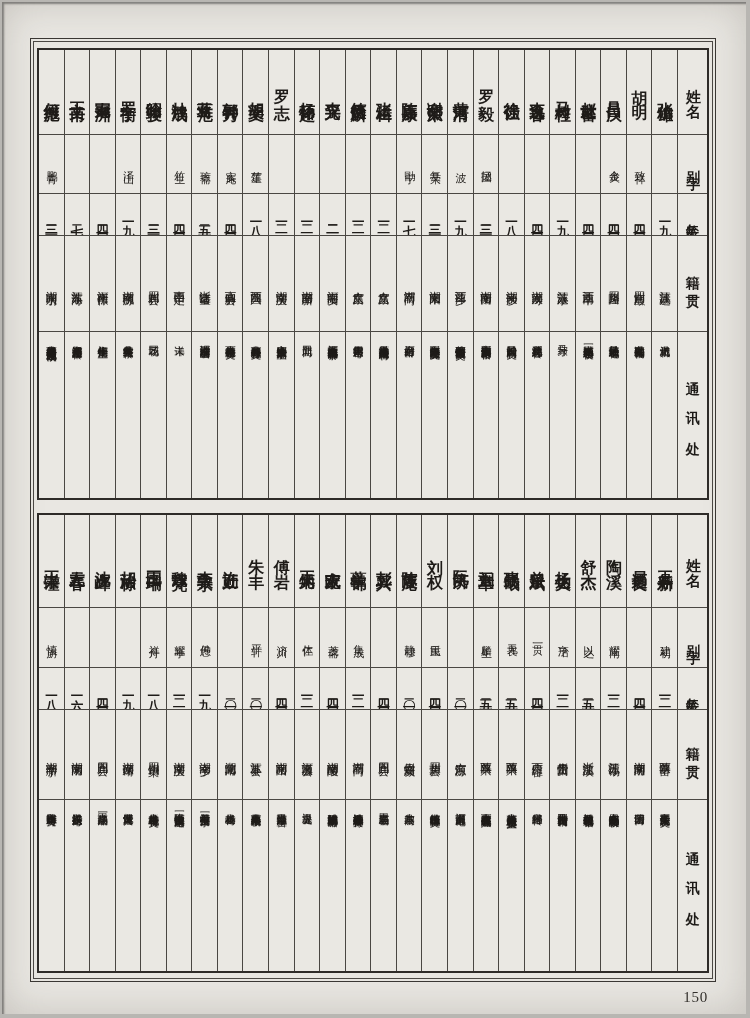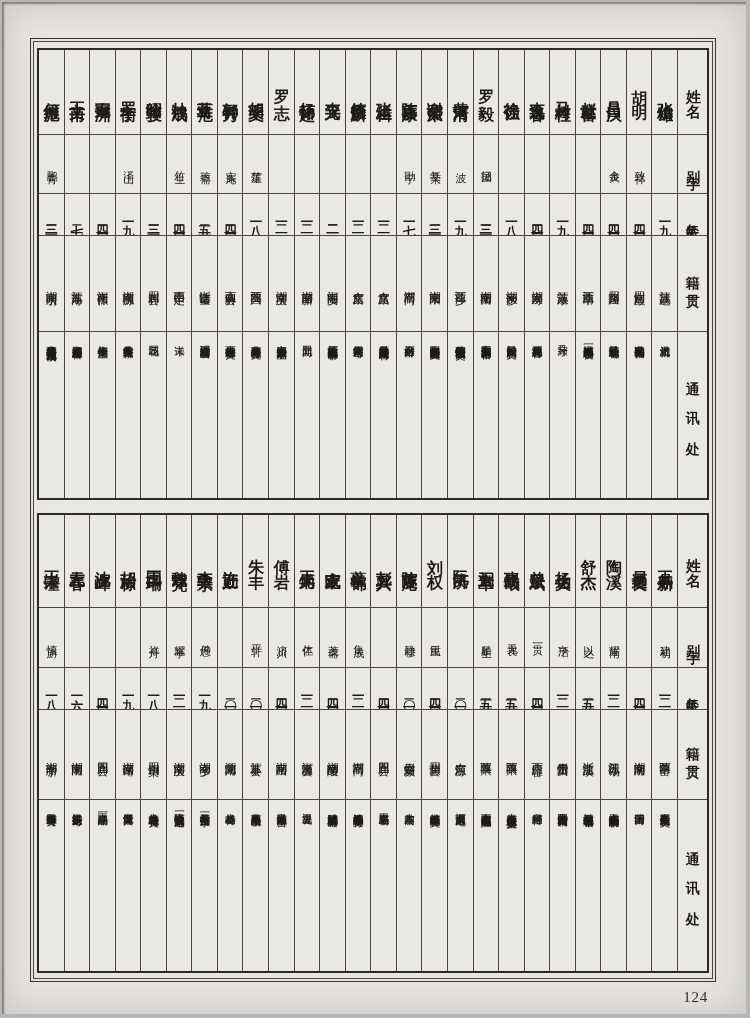--- a/index.html
+++ b/index.html
@@ -447,14 +447,14 @@
           <div class="col">
             <div class="cell r-name">王崇谨</div>
             <div class="cell r-courtesy">慎旃</div>
             <div class="cell r-age">一八</div>
             <div class="cell r-origin">湖南新宁</div>
             <div class="cell r-address">新宁冻江口李奇美号转</div>
           </div>
         </div>
     </div>
   </div>
-  <div class="page-num">124</div>
+  <div class="page-num">150</div>
 </div>
 
 </body></html>

